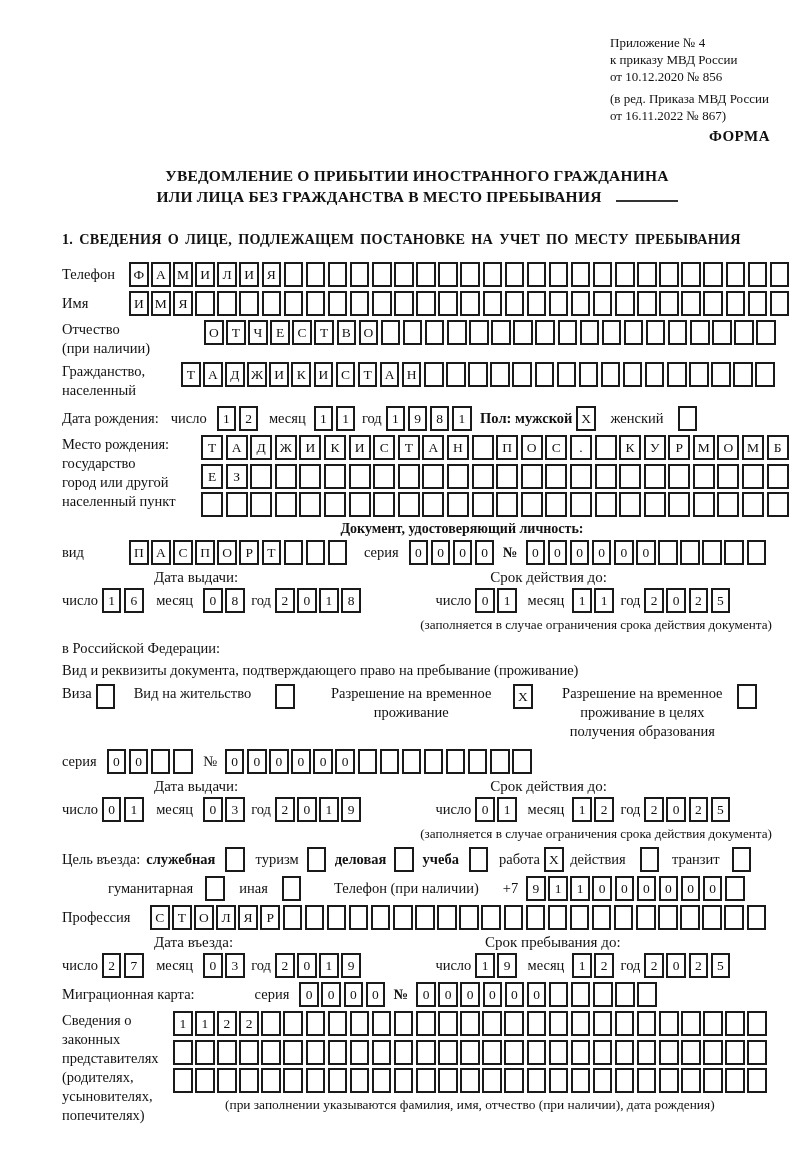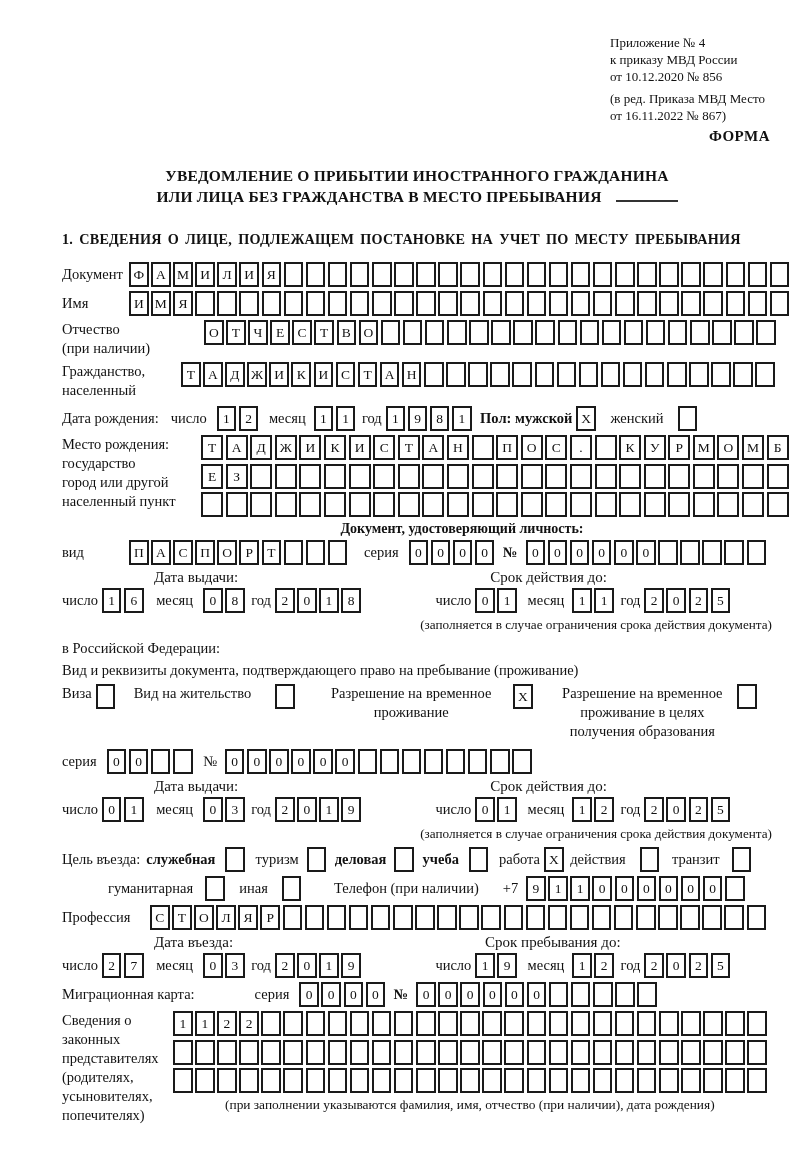--- a/index.html
+++ b/index.html
@@ -53,38 +53,38 @@
 </head>
 <body>
 
 <div class="page">
 
   <div class="hdr">
     <div>Приложение № 4</div>
     <div>к приказу МВД России</div>
     <div>от 10.12.2020 № 856</div>
     <div class="hdr2">
-      <div>(в ред. Приказа МВД Место</div>
+      <div>(в ред. Приказа МВД России</div>
       <div>от 16.11.2022 № 867)</div>
     </div>
   </div>
 
   <div class="forma">ФОРМА</div>
 
   <div class="title">
     <div>УВЕДОМЛЕНИЕ О ПРИБЫТИИ ИНОСТРАННОГО ГРАЖДАНИНА</div>
     <div>
       <span>ИЛИ ЛИЦА БЕЗ ГРАЖДАНСТВА В МЕСТО ПРЕБЫВАНИЯ</span><span class="blank"></span>
     </div>
   </div>
 
   <div class="sec">1. СВЕДЕНИЯ О ЛИЦЕ, ПОДЛЕЖАЩЕМ ПОСТАНОВКЕ НА УЧЕТ ПО МЕСТУ ПРЕБЫВАНИЯ</div>
 
   <div class="row">
-    <span class="lbl w67">Документ</span>
+    <span class="lbl w67">Телефон</span>
     <span class="cells">
         <span class="cell">Ф</span>
         <span class="cell">А</span>
         <span class="cell">М</span>
         <span class="cell">И</span>
         <span class="cell">Л</span>
         <span class="cell">И</span>
         <span class="cell">Я</span>
         <span class="cell"></span>
         <span class="cell"></span>

